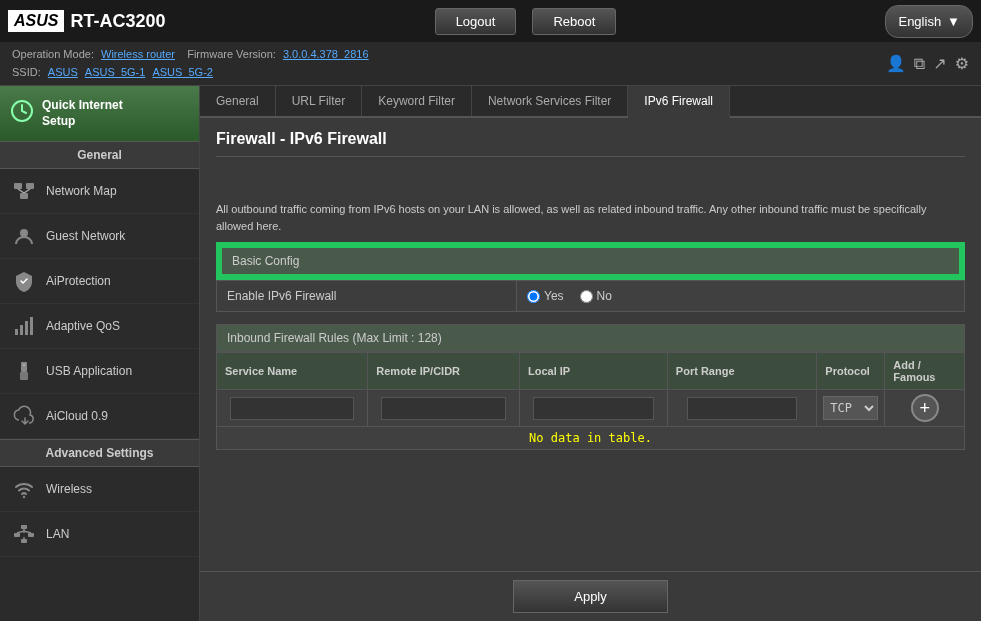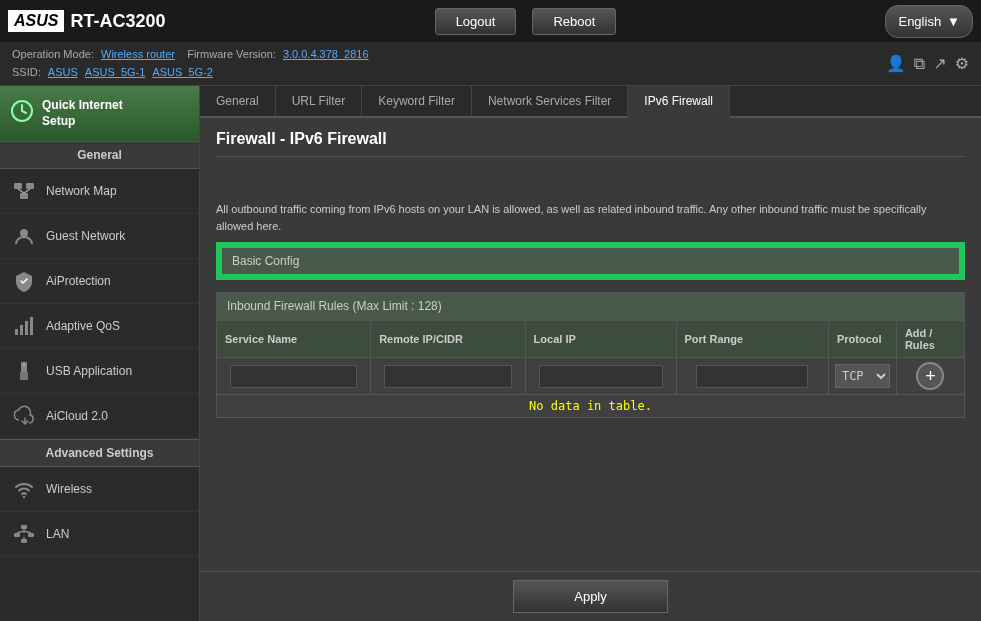--- a/index.html
+++ b/index.html
@@ -193,21 +193,21 @@
       <span>USB Application</span>
     </div>
 
     <div class="sidebar-item">
       <div class="sidebar-item-icon">
         <svg width="22" height="22" viewBox="0 0 22 22" fill="none">
           <path d="M6 15a5 5 0 01-.5-9.9A6 6 0 0117 10a4 4 0 01-1 7.9" fill="none" stroke="#888" stroke-width="1.5"></path>
           <path d="M9 16l3 3 3-3M12 13v6" stroke="#888" stroke-width="1.5" stroke-linecap="round"></path>
         </svg>
       </div>
-      <span>AiCloud 2.0</span>
+      <span>AiCloud 0.9</span>
     </div>
 
     <div class="sidebar-section-header">Advanced Settings</div>
 
     <div class="sidebar-item">
       <div class="sidebar-item-icon">
         <svg width="22" height="22" viewBox="0 0 22 22" fill="none">
           <path d="M3 9a12 12 0 0116 0" stroke="#888" stroke-width="2" fill="none" stroke-linecap="round"></path>
           <path d="M6 12.5a7 7 0 0110 0" stroke="#888" stroke-width="2" fill="none" stroke-linecap="round"></path>
           <path d="M9 16a3 3 0 014 0" stroke="#888" stroke-width="2" fill="none" stroke-linecap="round"></path>
@@ -245,34 +245,49 @@
     </div>
 
     <div id="content-area">
       <div id="page-title">Firewall - IPv6 Firewall</div>
 
       <p class="description-text">All outbound traffic coming from IPv6 hosts on your LAN is allowed, as well as related inbound traffic. Any other inbound traffic must be specifically allowed here.</p>
 
       <div class="section-header">Basic Config</div>
       <table class="config-table">
         <tbody>
+            <tr>
+          <td>Enable IPv6 Firewall</td>
+          <td>
+            <div class="radio-group">
+              <label class="radio-label">
+                <input type="radio" name="ipv6fw" value="yes" checked="" style="">
+                <span>Yes</span>
+              </label>
+              <label class="radio-label">
+                <input type="radio" name="ipv6fw" value="no" style="">
+                <span>No</span>
+              </label>
+            </div>
+          </td>
+        </tr>
       </tbody>
         </table>
 
       <div class="rules-section">
         <div class="rules-header">Inbound Firewall Rules (Max Limit : 128)</div>
         <table class="rules-table">
           <thead>
             <tr>
               <th>Service Name</th>
               <th>Remote IP/CIDR</th>
               <th>Local IP</th>
               <th>Port Range</th>
               <th>Protocol</th>
-              <th>Add / Rules</th>
+              <th>Add / Famous</th>
             </tr>
           </thead>
           <tbody>
             <tr>
               <td>
                 <input type="text" style="width: 90%; background: rgb(51, 51, 51); color: rgb(204, 204, 204); border: 1px solid rgb(85, 85, 85); padding: 3px;">
               </td>
               <td>
                 <input type="text" style="width: 90%; background: rgb(51, 51, 51); color: rgb(204, 204, 204); border: 1px solid rgb(85, 85, 85); padding: 3px;">
               </td>

